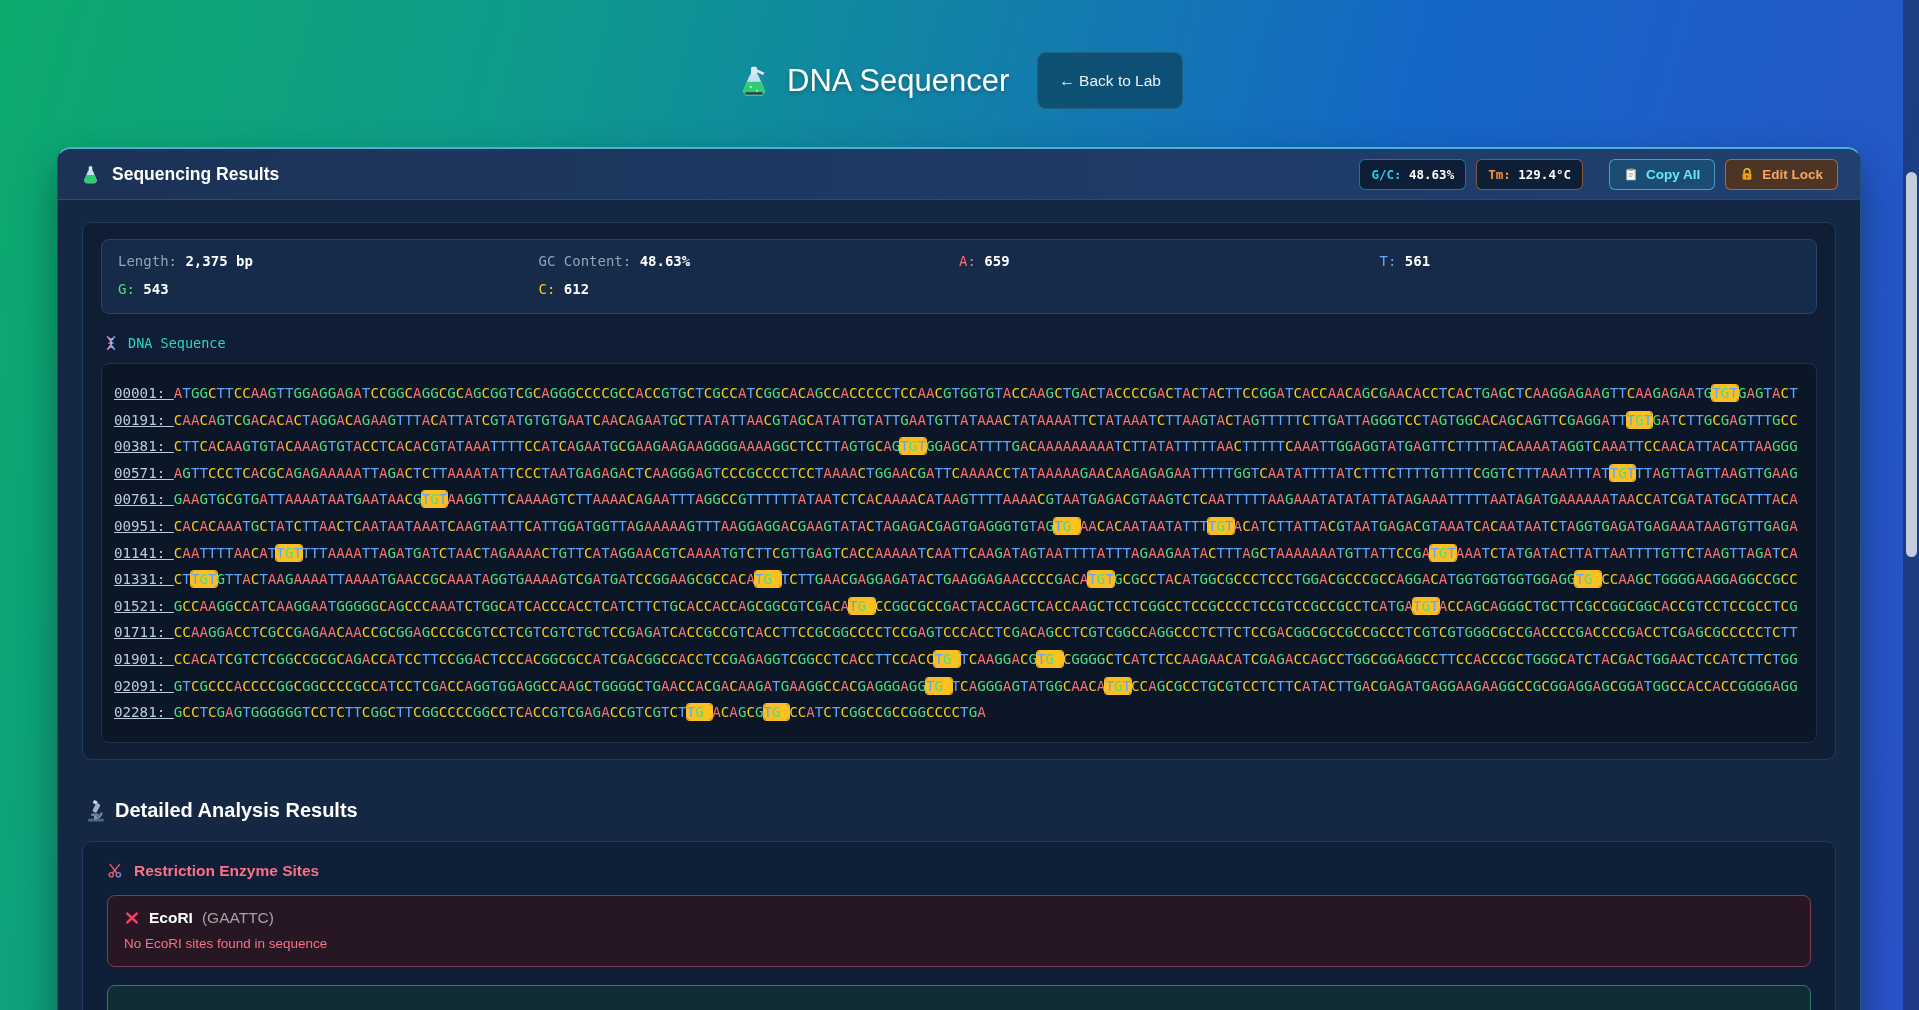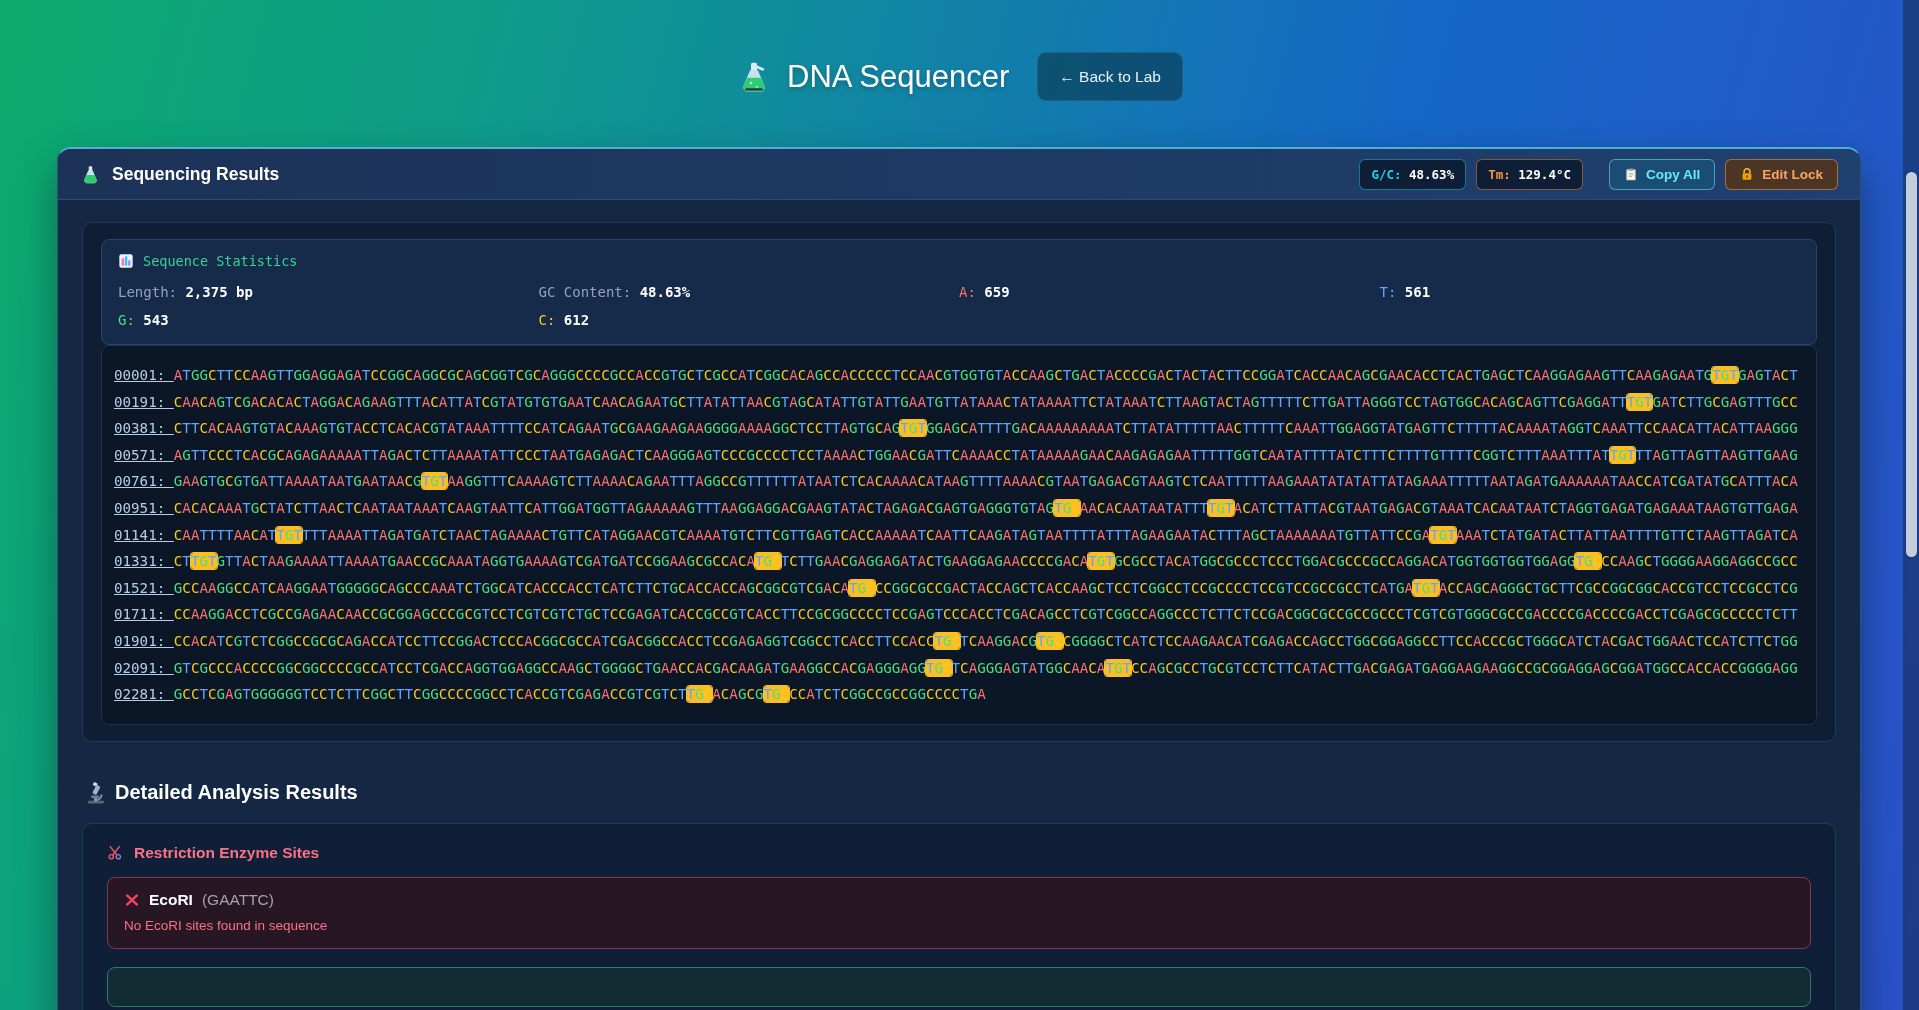--- a/index.html
+++ b/index.html
@@ -6,21 +6,21 @@
   html,body { width:1919px; height:1010px; overflow:hidden; }
   body {
     font-family:"Liberation Sans", sans-serif;
     background:linear-gradient(105deg,#0caa6d 0%,#0e9b8b 24%,#1566c6 66%,#2b51c8 100%);
     position:relative;
   }
 
   
   .page-header { display:flex; align-items:center; justify-content:center; gap:28px; padding-top:52px; }
   .page-title { display:flex; align-items:center; gap:15px; font-size:31px; font-weight:normal; color:#ffffff; text-shadow:0 2px 4px rgba(0,0,0,.25); }
-  .back-btn { height:49px; padding:0 21px; border-radius:9px; background:rgba(10,48,66,.55); color:#e9f2f6; font-size:15.5px; display:flex; align-items:center; border:1px solid rgba(255,255,255,.09); cursor:pointer; }
+  .back-btn { height:57px; padding:0 21px; border-radius:9px; background:rgba(10,48,66,.55); color:#e9f2f6; font-size:15.5px; display:flex; align-items:center; border:1px solid rgba(255,255,255,.09); cursor:pointer; }
 
   
   .main-card {
     position:absolute; left:57px; top:147px; width:1804px; height:980px;
     background:#152843; border-radius:14px;
     border:1px solid rgba(70,170,220,.35); border-top:2px solid rgba(90,210,245,.8);
     box-shadow:0 18px 40px rgba(0,0,0,.35); overflow:hidden;
   }
   .card-header {
     height:51px; display:flex; align-items:center; justify-content:space-between; padding:0 22px;
@@ -129,41 +129,42 @@
               <rect x="11.2" y="15.5" width="1.6" height="3" fill="#7c4a03"></rect>
             </svg>
         </span>
         <span>Edit Lock</span>
       </button>
     </div>
   </div>
 
   <div class="inner-panel">
     <div class="stats-box">
-      <div class="stats-title">
-        <span class="icon">
-          <svg width="16" height="16" viewBox="0 0 24 24">
-              <rect x="2" y="2" width="20" height="20" rx="3" fill="#eef2f7"></rect>
-              <rect x="5.5" y="8" width="3.6" height="11" fill="#f472b6"></rect>
-              <rect x="10.3" y="5" width="3.6" height="14" fill="#38bdf8"></rect>
-              <rect x="15.1" y="11" width="3.6" height="8" fill="#a78bfa"></rect>
-            </svg>
-        </span>
-        <span>Sequence Statistics</span>
-      </div>
       <div class="stats-grid" id="stats-grid">
           <div><span style="color: rgb(148, 163, 184);">Length: </span><span class="stat-value">2,375 bp</span></div>
           <div><span style="color: rgb(148, 163, 184);">GC Content: </span><span class="stat-value">48.63%</span></div>
           <div><span style="color: rgb(248, 113, 113);">A: </span><span class="stat-value">659</span></div>
           <div><span style="color: rgb(96, 165, 250);">T: </span><span class="stat-value">561</span></div>
           <div><span style="color: rgb(74, 222, 128);">G: </span><span class="stat-value">543</span></div>
           <div><span style="color: rgb(250, 204, 21);">C: </span><span class="stat-value">612</span></div>
         </div>
     </div>
 
+    <div class="seq-label">
+      <span class="icon">
+        <svg width="16" height="16" viewBox="0 0 24 24" fill="none">
+            <path d="M6 2 C14 8, 14 16, 6 22" stroke="#f472b6" stroke-width="2.4"></path>
+            <path d="M18 2 C10 8, 10 16, 18 22" stroke="#60a5fa" stroke-width="2.4"></path>
+            <path d="M8.5 6 h7" stroke="#cbd5e1" stroke-width="1.6"></path>
+            <path d="M8 12 h8" stroke="#cbd5e1" stroke-width="1.6"></path>
+            <path d="M8.5 18 h7" stroke="#cbd5e1" stroke-width="1.6"></path>
+          </svg>
+      </span>
+      <span>DNA Sequence</span>
+    </div>
 
     <div class="seq-box" id="seq-box">
         <div class="seq-line"><span class="line-num">00001: </span><span class="b-A">A</span><span class="b-T">T</span><span class="b-G">G</span><span class="b-G">G</span><span class="b-C">C</span><span class="b-T">T</span><span class="b-T">T</span><span class="b-C">C</span><span class="b-C">C</span><span class="b-A">A</span><span class="b-A">A</span><span class="b-G">G</span><span class="b-T">T</span><span class="b-T">T</span><span class="b-G">G</span><span class="b-G">G</span><span class="b-A">A</span><span class="b-G">G</span><span class="b-G">G</span><span class="b-A">A</span><span class="b-G">G</span><span class="b-A">A</span><span class="b-T">T</span><span class="b-C">C</span><span class="b-C">C</span><span class="b-G">G</span><span class="b-G">G</span><span class="b-C">C</span><span class="b-A">A</span><span class="b-G">G</span><span class="b-G">G</span><span class="b-C">C</span><span class="b-G">G</span><span class="b-C">C</span><span class="b-A">A</span><span class="b-G">G</span><span class="b-C">C</span><span class="b-G">G</span><span class="b-G">G</span><span class="b-T">T</span><span class="b-C">C</span><span class="b-G">G</span><span class="b-C">C</span><span class="b-A">A</span><span class="b-G">G</span><span class="b-G">G</span><span class="b-G">G</span><span class="b-C">C</span><span class="b-C">C</span><span class="b-C">C</span><span class="b-C">C</span><span class="b-G">G</span><span class="b-C">C</span><span class="b-C">C</span><span class="b-A">A</span><span class="b-C">C</span><span class="b-C">C</span><span class="b-G">G</span><span class="b-T">T</span><span class="b-G">G</span><span class="b-C">C</span><span class="b-T">T</span><span class="b-C">C</span><span class="b-G">G</span><span class="b-C">C</span><span class="b-C">C</span><span class="b-A">A</span><span class="b-T">T</span><span class="b-C">C</span><span class="b-G">G</span><span class="b-G">G</span><span class="b-C">C</span><span class="b-A">A</span><span class="b-C">C</span><span class="b-A">A</span><span class="b-G">G</span><span class="b-C">C</span><span class="b-C">C</span><span class="b-A">A</span><span class="b-C">C</span><span class="b-C">C</span><span class="b-C">C</span><span class="b-C">C</span><span class="b-C">C</span><span class="b-T">T</span><span class="b-C">C</span><span class="b-C">C</span><span class="b-A">A</span><span class="b-A">A</span><span class="b-C">C</span><span class="b-G">G</span><span class="b-T">T</span><span class="b-G">G</span><span class="b-G">G</span><span class="b-T">T</span><span class="b-G">G</span><span class="b-T">T</span><span class="b-A">A</span><span class="b-C">C</span><span class="b-C">C</span><span class="b-A">A</span><span class="b-A">A</span><span class="b-G">G</span><span class="b-C">C</span><span class="b-T">T</span><span class="b-G">G</span><span class="b-A">A</span><span class="b-C">C</span><span class="b-T">T</span><span class="b-A">A</span><span class="b-C">C</span><span class="b-C">C</span><span class="b-C">C</span><span class="b-C">C</span><span class="b-G">G</span><span class="b-A">A</span><span class="b-C">C</span><span class="b-T">T</span><span class="b-A">A</span><span class="b-C">C</span><span class="b-T">T</span><span class="b-A">A</span><span class="b-C">C</span><span class="b-T">T</span><span class="b-T">T</span><span class="b-C">C</span><span class="b-C">C</span><span class="b-G">G</span><span class="b-G">G</span><span class="b-A">A</span><span class="b-T">T</span><span class="b-C">C</span><span class="b-A">A</span><span class="b-C">C</span><span class="b-C">C</span><span class="b-A">A</span><span class="b-A">A</span><span class="b-C">C</span><span class="b-A">A</span><span class="b-G">G</span><span class="b-C">C</span><span class="b-G">G</span><span class="b-A">A</span><span class="b-A">A</span><span class="b-C">C</span><span class="b-A">A</span><span class="b-C">C</span><span class="b-C">C</span><span class="b-T">T</span><span class="b-C">C</span><span class="b-A">A</span><span class="b-C">C</span><span class="b-T">T</span><span class="b-G">G</span><span class="b-A">A</span><span class="b-G">G</span><span class="b-C">C</span><span class="b-T">T</span><span class="b-C">C</span><span class="b-A">A</span><span class="b-A">A</span><span class="b-G">G</span><span class="b-G">G</span><span class="b-A">A</span><span class="b-G">G</span><span class="b-A">A</span><span class="b-A">A</span><span class="b-G">G</span><span class="b-T">T</span><span class="b-T">T</span><span class="b-C">C</span><span class="b-A">A</span><span class="b-A">A</span><span class="b-G">G</span><span class="b-A">A</span><span class="b-G">G</span><span class="b-A">A</span><span class="b-A">A</span><span class="b-T">T</span><span class="b-G">G</span><span class="hl"><span class="b-T">T</span><span class="b-G">G</span><span class="b-T">T</span></span><span class="b-G">G</span><span class="b-A">A</span><span class="b-G">G</span><span class="b-T">T</span><span class="b-A">A</span><span class="b-C">C</span><span class="b-T">T</span></div>
         <div class="seq-line"><span class="line-num">00191: </span><span class="b-C">C</span><span class="b-A">A</span><span class="b-A">A</span><span class="b-C">C</span><span class="b-A">A</span><span class="b-G">G</span><span class="b-T">T</span><span class="b-C">C</span><span class="b-G">G</span><span class="b-A">A</span><span class="b-C">C</span><span class="b-A">A</span><span class="b-C">C</span><span class="b-A">A</span><span class="b-C">C</span><span class="b-T">T</span><span class="b-A">A</span><span class="b-G">G</span><span class="b-G">G</span><span class="b-A">A</span><span class="b-C">C</span><span class="b-A">A</span><span class="b-G">G</span><span class="b-A">A</span><span class="b-A">A</span><span class="b-G">G</span><span class="b-T">T</span><span class="b-T">T</span><span class="b-T">T</span><span class="b-A">A</span><span class="b-C">C</span><span class="b-A">A</span><span class="b-T">T</span><span class="b-T">T</span><span class="b-A">A</span><span class="b-T">T</span><span class="b-C">C</span><span class="b-G">G</span><span class="b-T">T</span><span class="b-A">A</span><span class="b-T">T</span><span class="b-G">G</span><span class="b-T">T</span><span class="b-G">G</span><span class="b-T">T</span><span class="b-G">G</span><span class="b-A">A</span><span class="b-A">A</span><span class="b-T">T</span><span class="b-C">C</span><span class="b-A">A</span><span class="b-A">A</span><span class="b-C">C</span><span class="b-A">A</span><span class="b-G">G</span><span class="b-A">A</span><span class="b-A">A</span><span class="b-T">T</span><span class="b-G">G</span><span class="b-C">C</span><span class="b-T">T</span><span class="b-T">T</span><span class="b-A">A</span><span class="b-T">T</span><span class="b-A">A</span><span class="b-T">T</span><span class="b-T">T</span><span class="b-A">A</span><span class="b-A">A</span><span class="b-C">C</span><span class="b-G">G</span><span class="b-T">T</span><span class="b-A">A</span><span class="b-G">G</span><span class="b-C">C</span><span class="b-A">A</span><span class="b-T">T</span><span class="b-A">A</span><span class="b-T">T</span><span class="b-T">T</span><span class="b-G">G</span><span class="b-T">T</span><span class="b-A">A</span><span class="b-T">T</span><span class="b-T">T</span><span class="b-G">G</span><span class="b-A">A</span><span class="b-A">A</span><span class="b-T">T</span><span class="b-G">G</span><span class="b-T">T</span><span class="b-T">T</span><span class="b-A">A</span><span class="b-T">T</span><span class="b-A">A</span><span class="b-A">A</span><span class="b-A">A</span><span class="b-C">C</span><span class="b-T">T</span><span class="b-A">A</span><span class="b-T">T</span><span class="b-A">A</span><span class="b-A">A</span><span class="b-A">A</span><span class="b-A">A</span><span class="b-T">T</span><span class="b-T">T</span><span class="b-C">C</span><span class="b-T">T</span><span class="b-A">A</span><span class="b-T">T</span><span class="b-A">A</span><span class="b-A">A</span><span class="b-A">A</span><span class="b-T">T</span><span class="b-C">C</span><span class="b-T">T</span><span class="b-T">T</span><span class="b-A">A</span><span class="b-A">A</span><span class="b-G">G</span><span class="b-T">T</span><span class="b-A">A</span><span class="b-C">C</span><span class="b-T">T</span><span class="b-A">A</span><span class="b-G">G</span><span class="b-T">T</span><span class="b-T">T</span><span class="b-T">T</span><span class="b-T">T</span><span class="b-T">T</span><span class="b-C">C</span><span class="b-T">T</span><span class="b-T">T</span><span class="b-G">G</span><span class="b-A">A</span><span class="b-T">T</span><span class="b-T">T</span><span class="b-A">A</span><span class="b-G">G</span><span class="b-G">G</span><span class="b-G">G</span><span class="b-T">T</span><span class="b-C">C</span><span class="b-C">C</span><span class="b-T">T</span><span class="b-A">A</span><span class="b-G">G</span><span class="b-T">T</span><span class="b-G">G</span><span class="b-G">G</span><span class="b-C">C</span><span class="b-A">A</span><span class="b-C">C</span><span class="b-A">A</span><span class="b-G">G</span><span class="b-C">C</span><span class="b-A">A</span><span class="b-G">G</span><span class="b-T">T</span><span class="b-T">T</span><span class="b-C">C</span><span class="b-G">G</span><span class="b-A">A</span><span class="b-G">G</span><span class="b-G">G</span><span class="b-A">A</span><span class="b-T">T</span><span class="b-T">T</span><span class="hl"><span class="b-T">T</span><span class="b-G">G</span><span class="b-T">T</span></span><span class="b-G">G</span><span class="b-A">A</span><span class="b-T">T</span><span class="b-C">C</span><span class="b-T">T</span><span class="b-T">T</span><span class="b-G">G</span><span class="b-C">C</span><span class="b-G">G</span><span class="b-A">A</span><span class="b-G">G</span><span class="b-T">T</span><span class="b-T">T</span><span class="b-T">T</span><span class="b-G">G</span><span class="b-C">C</span><span class="b-C">C</span></div>
         <div class="seq-line"><span class="line-num">00381: </span><span class="b-C">C</span><span class="b-T">T</span><span class="b-T">T</span><span class="b-C">C</span><span class="b-A">A</span><span class="b-C">C</span><span class="b-A">A</span><span class="b-A">A</span><span class="b-G">G</span><span class="b-T">T</span><span class="b-G">G</span><span class="b-T">T</span><span class="b-A">A</span><span class="b-C">C</span><span class="b-A">A</span><span class="b-A">A</span><span class="b-A">A</span><span class="b-G">G</span><span class="b-T">T</span><span class="b-G">G</span><span class="b-T">T</span><span class="b-A">A</span><span class="b-C">C</span><span class="b-C">C</span><span class="b-T">T</span><span class="b-C">C</span><span class="b-A">A</span><span class="b-C">C</span><span class="b-A">A</span><span class="b-C">C</span><span class="b-G">G</span><span class="b-T">T</span><span class="b-A">A</span><span class="b-T">T</span><span class="b-A">A</span><span class="b-A">A</span><span class="b-A">A</span><span class="b-T">T</span><span class="b-T">T</span><span class="b-T">T</span><span class="b-T">T</span><span class="b-C">C</span><span class="b-C">C</span><span class="b-A">A</span><span class="b-T">T</span><span class="b-C">C</span><span class="b-A">A</span><span class="b-G">G</span><span class="b-A">A</span><span class="b-A">A</span><span class="b-T">T</span><span class="b-G">G</span><span class="b-C">C</span><span class="b-G">G</span><span class="b-A">A</span><span class="b-A">A</span><span class="b-G">G</span><span class="b-A">A</span><span class="b-A">A</span><span class="b-G">G</span><span class="b-A">A</span><span class="b-A">A</span><span class="b-G">G</span><span class="b-G">G</span><span class="b-G">G</span><span class="b-G">G</span><span class="b-A">A</span><span class="b-A">A</span><span class="b-A">A</span><span class="b-A">A</span><span class="b-G">G</span><span class="b-G">G</span><span class="b-C">C</span><span class="b-T">T</span><span class="b-C">C</span><span class="b-C">C</span><span class="b-T">T</span><span class="b-T">T</span><span class="b-A">A</span><span class="b-G">G</span><span class="b-T">T</span><span class="b-G">G</span><span class="b-C">C</span><span class="b-A">A</span><span class="b-G">G</span><span class="hl"><span class="b-T">T</span><span class="b-G">G</span><span class="b-T">T</span></span><span class="b-G">G</span><span class="b-G">G</span><span class="b-A">A</span><span class="b-G">G</span><span class="b-C">C</span><span class="b-A">A</span><span class="b-T">T</span><span class="b-T">T</span><span class="b-T">T</span><span class="b-T">T</span><span class="b-G">G</span><span class="b-A">A</span><span class="b-C">C</span><span class="b-A">A</span><span class="b-A">A</span><span class="b-A">A</span><span class="b-A">A</span><span class="b-A">A</span><span class="b-A">A</span><span class="b-A">A</span><span class="b-A">A</span><span class="b-A">A</span><span class="b-T">T</span><span class="b-C">C</span><span class="b-T">T</span><span class="b-T">T</span><span class="b-A">A</span><span class="b-T">T</span><span class="b-A">A</span><span class="b-T">T</span><span class="b-T">T</span><span class="b-T">T</span><span class="b-T">T</span><span class="b-T">T</span><span class="b-A">A</span><span class="b-A">A</span><span class="b-C">C</span><span class="b-T">T</span><span class="b-T">T</span><span class="b-T">T</span><span class="b-T">T</span><span class="b-T">T</span><span class="b-C">C</span><span class="b-A">A</span><span class="b-A">A</span><span class="b-A">A</span><span class="b-T">T</span><span class="b-T">T</span><span class="b-G">G</span><span class="b-G">G</span><span class="b-A">A</span><span class="b-G">G</span><span class="b-G">G</span><span class="b-T">T</span><span class="b-A">A</span><span class="b-T">T</span><span class="b-G">G</span><span class="b-A">A</span><span class="b-G">G</span><span class="b-T">T</span><span class="b-T">T</span><span class="b-C">C</span><span class="b-T">T</span><span class="b-T">T</span><span class="b-T">T</span><span class="b-T">T</span><span class="b-T">T</span><span class="b-A">A</span><span class="b-C">C</span><span class="b-A">A</span><span class="b-A">A</span><span class="b-A">A</span><span class="b-A">A</span><span class="b-T">T</span><span class="b-A">A</span><span class="b-G">G</span><span class="b-G">G</span><span class="b-T">T</span><span class="b-C">C</span><span class="b-A">A</span><span class="b-A">A</span><span class="b-A">A</span><span class="b-T">T</span><span class="b-T">T</span><span class="b-C">C</span><span class="b-C">C</span><span class="b-A">A</span><span class="b-A">A</span><span class="b-C">C</span><span class="b-A">A</span><span class="b-T">T</span><span class="b-T">T</span><span class="b-A">A</span><span class="b-C">C</span><span class="b-A">A</span><span class="b-T">T</span><span class="b-T">T</span><span class="b-A">A</span><span class="b-A">A</span><span class="b-G">G</span><span class="b-G">G</span><span class="b-G">G</span></div>
         <div class="seq-line"><span class="line-num">00571: </span><span class="b-A">A</span><span class="b-G">G</span><span class="b-T">T</span><span class="b-T">T</span><span class="b-C">C</span><span class="b-C">C</span><span class="b-C">C</span><span class="b-T">T</span><span class="b-C">C</span><span class="b-A">A</span><span class="b-C">C</span><span class="b-G">G</span><span class="b-C">C</span><span class="b-A">A</span><span class="b-G">G</span><span class="b-A">A</span><span class="b-G">G</span><span class="b-A">A</span><span class="b-A">A</span><span class="b-A">A</span><span class="b-A">A</span><span class="b-A">A</span><span class="b-T">T</span><span class="b-T">T</span><span class="b-A">A</span><span class="b-G">G</span><span class="b-A">A</span><span class="b-C">C</span><span class="b-T">T</span><span class="b-C">C</span><span class="b-T">T</span><span class="b-T">T</span><span class="b-A">A</span><span class="b-A">A</span><span class="b-A">A</span><span class="b-A">A</span><span class="b-T">T</span><span class="b-A">A</span><span class="b-T">T</span><span class="b-T">T</span><span class="b-C">C</span><span class="b-C">C</span><span class="b-C">C</span><span class="b-T">T</span><span class="b-A">A</span><span class="b-A">A</span><span class="b-T">T</span><span class="b-G">G</span><span class="b-A">A</span><span class="b-G">G</span><span class="b-A">A</span><span class="b-G">G</span><span class="b-A">A</span><span class="b-C">C</span><span class="b-T">T</span><span class="b-C">C</span><span class="b-A">A</span><span class="b-A">A</span><span class="b-G">G</span><span class="b-G">G</span><span class="b-G">G</span><span class="b-A">A</span><span class="b-G">G</span><span class="b-T">T</span><span class="b-C">C</span><span class="b-C">C</span><span class="b-C">C</span><span class="b-G">G</span><span class="b-C">C</span><span class="b-C">C</span><span class="b-C">C</span><span class="b-C">C</span><span class="b-T">T</span><span class="b-C">C</span><span class="b-C">C</span><span class="b-T">T</span><span class="b-A">A</span><span class="b-A">A</span><span class="b-A">A</span><span class="b-A">A</span><span class="b-C">C</span><span class="b-T">T</span><span class="b-G">G</span><span class="b-G">G</span><span class="b-A">A</span><span class="b-A">A</span><span class="b-C">C</span><span class="b-G">G</span><span class="b-A">A</span><span class="b-T">T</span><span class="b-T">T</span><span class="b-C">C</span><span class="b-A">A</span><span class="b-A">A</span><span class="b-A">A</span><span class="b-A">A</span><span class="b-C">C</span><span class="b-C">C</span><span class="b-T">T</span><span class="b-A">A</span><span class="b-T">T</span><span class="b-A">A</span><span class="b-A">A</span><span class="b-A">A</span><span class="b-A">A</span><span class="b-A">A</span><span class="b-G">G</span><span class="b-A">A</span><span class="b-A">A</span><span class="b-C">C</span><span class="b-A">A</span><span class="b-A">A</span><span class="b-G">G</span><span class="b-A">A</span><span class="b-G">G</span><span class="b-A">A</span><span class="b-G">G</span><span class="b-A">A</span><span class="b-A">A</span><span class="b-T">T</span><span class="b-T">T</span><span class="b-T">T</span><span class="b-T">T</span><span class="b-T">T</span><span class="b-G">G</span><span class="b-G">G</span><span class="b-T">T</span><span class="b-C">C</span><span class="b-A">A</span><span class="b-A">A</span><span class="b-T">T</span><span class="b-A">A</span><span class="b-T">T</span><span class="b-T">T</span><span class="b-T">T</span><span class="b-T">T</span><span class="b-A">A</span><span class="b-T">T</span><span class="b-C">C</span><span class="b-T">T</span><span class="b-T">T</span><span class="b-T">T</span><span class="b-C">C</span><span class="b-T">T</span><span class="b-T">T</span><span class="b-T">T</span><span class="b-T">T</span><span class="b-G">G</span><span class="b-T">T</span><span class="b-T">T</span><span class="b-T">T</span><span class="b-T">T</span><span class="b-C">C</span><span class="b-G">G</span><span class="b-G">G</span><span class="b-T">T</span><span class="b-C">C</span><span class="b-T">T</span><span class="b-T">T</span><span class="b-T">T</span><span class="b-A">A</span><span class="b-A">A</span><span class="b-A">A</span><span class="b-T">T</span><span class="b-T">T</span><span class="b-T">T</span><span class="b-A">A</span><span class="b-T">T</span><span class="hl"><span class="b-T">T</span><span class="b-G">G</span><span class="b-T">T</span></span><span class="b-T">T</span><span class="b-T">T</span><span class="b-A">A</span><span class="b-G">G</span><span class="b-T">T</span><span class="b-T">T</span><span class="b-A">A</span><span class="b-G">G</span><span class="b-T">T</span><span class="b-T">T</span><span class="b-A">A</span><span class="b-A">A</span><span class="b-G">G</span><span class="b-T">T</span><span class="b-T">T</span><span class="b-G">G</span><span class="b-A">A</span><span class="b-A">A</span><span class="b-G">G</span></div>
         <div class="seq-line"><span class="line-num">00761: </span><span class="b-G">G</span><span class="b-A">A</span><span class="b-A">A</span><span class="b-G">G</span><span class="b-T">T</span><span class="b-G">G</span><span class="b-C">C</span><span class="b-G">G</span><span class="b-T">T</span><span class="b-G">G</span><span class="b-A">A</span><span class="b-T">T</span><span class="b-T">T</span><span class="b-A">A</span><span class="b-A">A</span><span class="b-A">A</span><span class="b-A">A</span><span class="b-T">T</span><span class="b-A">A</span><span class="b-A">A</span><span class="b-T">T</span><span class="b-G">G</span><span class="b-A">A</span><span class="b-A">A</span><span class="b-T">T</span><span class="b-A">A</span><span class="b-A">A</span><span class="b-C">C</span><span class="b-G">G</span><span class="hl"><span class="b-T">T</span><span class="b-G">G</span><span class="b-T">T</span></span><span class="b-A">A</span><span class="b-A">A</span><span class="b-G">G</span><span class="b-G">G</span><span class="b-T">T</span><span class="b-T">T</span><span class="b-T">T</span><span class="b-C">C</span><span class="b-A">A</span><span class="b-A">A</span><span class="b-A">A</span><span class="b-A">A</span><span class="b-G">G</span><span class="b-T">T</span><span class="b-C">C</span><span class="b-T">T</span><span class="b-T">T</span><span class="b-A">A</span><span class="b-A">A</span><span class="b-A">A</span><span class="b-A">A</span><span class="b-C">C</span><span class="b-A">A</span><span class="b-G">G</span><span class="b-A">A</span><span class="b-A">A</span><span class="b-T">T</span><span class="b-T">T</span><span class="b-T">T</span><span class="b-A">A</span><span class="b-G">G</span><span class="b-G">G</span><span class="b-C">C</span><span class="b-C">C</span><span class="b-G">G</span><span class="b-T">T</span><span class="b-T">T</span><span class="b-T">T</span><span class="b-T">T</span><span class="b-T">T</span><span class="b-T">T</span><span class="b-A">A</span><span class="b-T">T</span><span class="b-A">A</span><span class="b-A">A</span><span class="b-T">T</span><span class="b-C">C</span><span class="b-T">T</span><span class="b-C">C</span><span class="b-A">A</span><span class="b-C">C</span><span class="b-A">A</span><span class="b-A">A</span><span class="b-A">A</span><span class="b-A">A</span><span class="b-C">C</span><span class="b-A">A</span><span class="b-T">T</span><span class="b-A">A</span><span class="b-A">A</span><span class="b-G">G</span><span class="b-T">T</span><span class="b-T">T</span><span class="b-T">T</span><span class="b-T">T</span><span class="b-A">A</span><span class="b-A">A</span><span class="b-A">A</span><span class="b-A">A</span><span class="b-C">C</span><span class="b-G">G</span><span class="b-T">T</span><span class="b-A">A</span><span class="b-A">A</span><span class="b-T">T</span><span class="b-G">G</span><span class="b-A">A</span><span class="b-G">G</span><span class="b-A">A</span><span class="b-C">C</span><span class="b-G">G</span><span class="b-T">T</span><span class="b-A">A</span><span class="b-A">A</span><span class="b-G">G</span><span class="b-T">T</span><span class="b-C">C</span><span class="b-T">T</span><span class="b-C">C</span><span class="b-A">A</span><span class="b-A">A</span><span class="b-T">T</span><span class="b-T">T</span><span class="b-T">T</span><span class="b-T">T</span><span class="b-T">T</span><span class="b-A">A</span><span class="b-A">A</span><span class="b-G">G</span><span class="b-A">A</span><span class="b-A">A</span><span class="b-A">A</span><span class="b-T">T</span><span class="b-A">A</span><span class="b-T">T</span><span class="b-A">A</span><span class="b-T">T</span><span class="b-A">A</span><span class="b-T">T</span><span class="b-T">T</span><span class="b-A">A</span><span class="b-T">T</span><span class="b-A">A</span><span class="b-G">G</span><span class="b-A">A</span><span class="b-A">A</span><span class="b-A">A</span><span class="b-T">T</span><span class="b-T">T</span><span class="b-T">T</span><span class="b-T">T</span><span class="b-T">T</span><span class="b-A">A</span><span class="b-A">A</span><span class="b-T">T</span><span class="b-A">A</span><span class="b-G">G</span><span class="b-A">A</span><span class="b-T">T</span><span class="b-G">G</span><span class="b-A">A</span><span class="b-A">A</span><span class="b-A">A</span><span class="b-A">A</span><span class="b-A">A</span><span class="b-A">A</span><span class="b-T">T</span><span class="b-A">A</span><span class="b-A">A</span><span class="b-C">C</span><span class="b-C">C</span><span class="b-A">A</span><span class="b-T">T</span><span class="b-C">C</span><span class="b-G">G</span><span class="b-A">A</span><span class="b-T">T</span><span class="b-A">A</span><span class="b-T">T</span><span class="b-G">G</span><span class="b-C">C</span><span class="b-A">A</span><span class="b-T">T</span><span class="b-T">T</span><span class="b-T">T</span><span class="b-A">A</span><span class="b-C">C</span><span class="b-A">A</span></div>
         <div class="seq-line"><span class="line-num">00951: </span><span class="b-C">C</span><span class="b-A">A</span><span class="b-C">C</span><span class="b-A">A</span><span class="b-C">C</span><span class="b-A">A</span><span class="b-A">A</span><span class="b-A">A</span><span class="b-T">T</span><span class="b-G">G</span><span class="b-C">C</span><span class="b-T">T</span><span class="b-A">A</span><span class="b-T">T</span><span class="b-C">C</span><span class="b-T">T</span><span class="b-T">T</span><span class="b-A">A</span><span class="b-A">A</span><span class="b-C">C</span><span class="b-T">T</span><span class="b-C">C</span><span class="b-A">A</span><span class="b-A">A</span><span class="b-T">T</span><span class="b-A">A</span><span class="b-A">A</span><span class="b-T">T</span><span class="b-A">A</span><span class="b-A">A</span><span class="b-A">A</span><span class="b-T">T</span><span class="b-C">C</span><span class="b-A">A</span><span class="b-A">A</span><span class="b-G">G</span><span class="b-T">T</span><span class="b-A">A</span><span class="b-A">A</span><span class="b-T">T</span><span class="b-T">T</span><span class="b-C">C</span><span class="b-A">A</span><span class="b-T">T</span><span class="b-T">T</span><span class="b-G">G</span><span class="b-G">G</span><span class="b-A">A</span><span class="b-T">T</span><span class="b-G">G</span><span class="b-G">G</span><span class="b-T">T</span><span class="b-T">T</span><span class="b-A">A</span><span class="b-G">G</span><span class="b-A">A</span><span class="b-A">A</span><span class="b-A">A</span><span class="b-A">A</span><span class="b-A">A</span><span class="b-G">G</span><span class="b-T">T</span><span class="b-T">T</span><span class="b-T">T</span><span class="b-A">A</span><span class="b-A">A</span><span class="b-G">G</span><span class="b-G">G</span><span class="b-A">A</span><span class="b-G">G</span><span class="b-G">G</span><span class="b-A">A</span><span class="b-C">C</span><span class="b-G">G</span><span class="b-A">A</span><span class="b-A">A</span><span class="b-G">G</span><span class="b-T">T</span><span class="b-A">A</span><span class="b-T">T</span><span class="b-A">A</span><span class="b-C">C</span><span class="b-T">T</span><span class="b-A">A</span><span class="b-G">G</span><span class="b-A">A</span><span class="b-G">G</span><span class="b-A">A</span><span class="b-C">C</span><span class="b-G">G</span><span class="b-A">A</span><span class="b-G">G</span><span class="b-T">T</span><span class="b-G">G</span><span class="b-A">A</span><span class="b-G">G</span><span class="b-G">G</span><span class="b-G">G</span><span class="b-T">T</span><span class="b-G">G</span><span class="b-T">T</span><span class="b-A">A</span><span class="b-G">G</span><span class="hl"><span class="b-T">T</span><span class="b-G">G</span><span class="b-C">C</span></span><span class="b-A">A</span><span class="b-A">A</span><span class="b-C">C</span><span class="b-A">A</span><span class="b-C">C</span><span class="b-A">A</span><span class="b-A">A</span><span class="b-T">T</span><span class="b-A">A</span><span class="b-A">A</span><span class="b-T">T</span><span class="b-A">A</span><span class="b-T">T</span><span class="b-T">T</span><span class="b-T">T</span><span class="hl"><span class="b-T">T</span><span class="b-G">G</span><span class="b-T">T</span></span><span class="b-A">A</span><span class="b-C">C</span><span class="b-A">A</span><span class="b-T">T</span><span class="b-C">C</span><span class="b-T">T</span><span class="b-T">T</span><span class="b-A">A</span><span class="b-T">T</span><span class="b-T">T</span><span class="b-A">A</span><span class="b-C">C</span><span class="b-G">G</span><span class="b-T">T</span><span class="b-A">A</span><span class="b-A">A</span><span class="b-T">T</span><span class="b-G">G</span><span class="b-A">A</span><span class="b-G">G</span><span class="b-A">A</span><span class="b-C">C</span><span class="b-G">G</span><span class="b-T">T</span><span class="b-A">A</span><span class="b-A">A</span><span class="b-A">A</span><span class="b-T">T</span><span class="b-C">C</span><span class="b-A">A</span><span class="b-C">C</span><span class="b-A">A</span><span class="b-A">A</span><span class="b-T">T</span><span class="b-A">A</span><span class="b-A">A</span><span class="b-T">T</span><span class="b-C">C</span><span class="b-T">T</span><span class="b-A">A</span><span class="b-G">G</span><span class="b-G">G</span><span class="b-T">T</span><span class="b-G">G</span><span class="b-A">A</span><span class="b-G">G</span><span class="b-A">A</span><span class="b-T">T</span><span class="b-G">G</span><span class="b-A">A</span><span class="b-G">G</span><span class="b-A">A</span><span class="b-A">A</span><span class="b-A">A</span><span class="b-T">T</span><span class="b-A">A</span><span class="b-A">A</span><span class="b-G">G</span><span class="b-T">T</span><span class="b-G">G</span><span class="b-T">T</span><span class="b-T">T</span><span class="b-G">G</span><span class="b-A">A</span><span class="b-G">G</span><span class="b-A">A</span></div>
         <div class="seq-line"><span class="line-num">01141: </span><span class="b-C">C</span><span class="b-A">A</span><span class="b-A">A</span><span class="b-T">T</span><span class="b-T">T</span><span class="b-T">T</span><span class="b-T">T</span><span class="b-A">A</span><span class="b-A">A</span><span class="b-C">C</span><span class="b-A">A</span><span class="b-T">T</span><span class="hl"><span class="b-T">T</span><span class="b-G">G</span><span class="b-T">T</span></span><span class="b-T">T</span><span class="b-T">T</span><span class="b-T">T</span><span class="b-A">A</span><span class="b-A">A</span><span class="b-A">A</span><span class="b-A">A</span><span class="b-T">T</span><span class="b-T">T</span><span class="b-A">A</span><span class="b-G">G</span><span class="b-A">A</span><span class="b-T">T</span><span class="b-G">G</span><span class="b-A">A</span><span class="b-T">T</span><span class="b-C">C</span><span class="b-T">T</span><span class="b-A">A</span><span class="b-A">A</span><span class="b-C">C</span><span class="b-T">T</span><span class="b-A">A</span><span class="b-G">G</span><span class="b-A">A</span><span class="b-A">A</span><span class="b-A">A</span><span class="b-A">A</span><span class="b-C">C</span><span class="b-T">T</span><span class="b-G">G</span><span class="b-T">T</span><span class="b-T">T</span><span class="b-C">C</span><span class="b-A">A</span><span class="b-T">T</span><span class="b-A">A</span><span class="b-G">G</span><span class="b-G">G</span><span class="b-A">A</span><span class="b-A">A</span><span class="b-C">C</span><span class="b-G">G</span><span class="b-T">T</span><span class="b-C">C</span><span class="b-A">A</span><span class="b-A">A</span><span class="b-A">A</span><span class="b-A">A</span><span class="b-T">T</span><span class="b-G">G</span><span class="b-T">T</span><span class="b-C">C</span><span class="b-T">T</span><span class="b-T">T</span><span class="b-C">C</span><span class="b-G">G</span><span class="b-T">T</span><span class="b-T">T</span><span class="b-G">G</span><span class="b-A">A</span><span class="b-G">G</span><span class="b-T">T</span><span class="b-C">C</span><span class="b-A">A</span><span class="b-C">C</span><span class="b-C">C</span><span class="b-A">A</span><span class="b-A">A</span><span class="b-A">A</span><span class="b-A">A</span><span class="b-A">A</span><span class="b-T">T</span><span class="b-C">C</span><span class="b-A">A</span><span class="b-A">A</span><span class="b-T">T</span><span class="b-T">T</span><span class="b-C">C</span><span class="b-A">A</span><span class="b-A">A</span><span class="b-G">G</span><span class="b-A">A</span><span class="b-T">T</span><span class="b-A">A</span><span class="b-G">G</span><span class="b-T">T</span><span class="b-A">A</span><span class="b-A">A</span><span class="b-T">T</span><span class="b-T">T</span><span class="b-T">T</span><span class="b-T">T</span><span class="b-A">A</span><span class="b-T">T</span><span class="b-T">T</span><span class="b-T">T</span><span class="b-A">A</span><span class="b-G">G</span><span class="b-A">A</span><span class="b-A">A</span><span class="b-G">G</span><span class="b-A">A</span><span class="b-A">A</span><span class="b-T">T</span><span class="b-A">A</span><span class="b-C">C</span><span class="b-T">T</span><span class="b-T">T</span><span class="b-T">T</span><span class="b-A">A</span><span class="b-G">G</span><span class="b-C">C</span><span class="b-T">T</span><span class="b-A">A</span><span class="b-A">A</span><span class="b-A">A</span><span class="b-A">A</span><span class="b-A">A</span><span class="b-A">A</span><span class="b-A">A</span><span class="b-T">T</span><span class="b-G">G</span><span class="b-T">T</span><span class="b-T">T</span><span class="b-A">A</span><span class="b-T">T</span><span class="b-T">T</span><span class="b-C">C</span><span class="b-C">C</span><span class="b-G">G</span><span class="b-A">A</span><span class="hl"><span class="b-T">T</span><span class="b-G">G</span><span class="b-T">T</span></span><span class="b-A">A</span><span class="b-A">A</span><span class="b-A">A</span><span class="b-T">T</span><span class="b-C">C</span><span class="b-T">T</span><span class="b-A">A</span><span class="b-T">T</span><span class="b-G">G</span><span class="b-A">A</span><span class="b-T">T</span><span class="b-A">A</span><span class="b-C">C</span><span class="b-T">T</span><span class="b-T">T</span><span class="b-A">A</span><span class="b-T">T</span><span class="b-T">T</span><span class="b-A">A</span><span class="b-A">A</span><span class="b-T">T</span><span class="b-T">T</span><span class="b-T">T</span><span class="b-T">T</span><span class="b-G">G</span><span class="b-T">T</span><span class="b-T">T</span><span class="b-C">C</span><span class="b-T">T</span><span class="b-A">A</span><span class="b-A">A</span><span class="b-G">G</span><span class="b-T">T</span><span class="b-T">T</span><span class="b-A">A</span><span class="b-G">G</span><span class="b-A">A</span><span class="b-T">T</span><span class="b-C">C</span><span class="b-A">A</span></div>
         <div class="seq-line"><span class="line-num">01331: </span><span class="b-C">C</span><span class="b-T">T</span><span class="hl"><span class="b-T">T</span><span class="b-G">G</span><span class="b-T">T</span></span><span class="b-G">G</span><span class="b-T">T</span><span class="b-T">T</span><span class="b-A">A</span><span class="b-C">C</span><span class="b-T">T</span><span class="b-A">A</span><span class="b-A">A</span><span class="b-G">G</span><span class="b-A">A</span><span class="b-A">A</span><span class="b-A">A</span><span class="b-A">A</span><span class="b-T">T</span><span class="b-T">T</span><span class="b-A">A</span><span class="b-A">A</span><span class="b-A">A</span><span class="b-A">A</span><span class="b-T">T</span><span class="b-G">G</span><span class="b-A">A</span><span class="b-A">A</span><span class="b-C">C</span><span class="b-C">C</span><span class="b-G">G</span><span class="b-C">C</span><span class="b-A">A</span><span class="b-A">A</span><span class="b-A">A</span><span class="b-T">T</span><span class="b-A">A</span><span class="b-G">G</span><span class="b-G">G</span><span class="b-T">T</span><span class="b-G">G</span><span class="b-A">A</span><span class="b-A">A</span><span class="b-A">A</span><span class="b-A">A</span><span class="b-G">G</span><span class="b-T">T</span><span class="b-C">C</span><span class="b-G">G</span><span class="b-A">A</span><span class="b-T">T</span><span class="b-G">G</span><span class="b-A">A</span><span class="b-T">T</span><span class="b-C">C</span><span class="b-C">C</span><span class="b-G">G</span><span class="b-G">G</span><span class="b-A">A</span><span class="b-A">A</span><span class="b-G">G</span><span class="b-C">C</span><span class="b-G">G</span><span class="b-C">C</span><span class="b-C">C</span><span class="b-A">A</span><span class="b-C">C</span><span class="b-A">A</span><span class="hl"><span class="b-T">T</span><span class="b-G">G</span><span class="b-C">C</span></span><span class="b-T">T</span><span class="b-C">C</span><span class="b-T">T</span><span class="b-T">T</span><span class="b-G">G</span><span class="b-A">A</span><span class="b-A">A</span><span class="b-C">C</span><span class="b-G">G</span><span class="b-A">A</span><span class="b-G">G</span><span class="b-G">G</span><span class="b-A">A</span><span class="b-G">G</span><span class="b-A">A</span><span class="b-T">T</span><span class="b-A">A</span><span class="b-C">C</span><span class="b-T">T</span><span class="b-G">G</span><span class="b-A">A</span><span class="b-A">A</span><span class="b-G">G</span><span class="b-G">G</span><span class="b-A">A</span><span class="b-G">G</span><span class="b-A">A</span><span class="b-A">A</span><span class="b-C">C</span><span class="b-C">C</span><span class="b-C">C</span><span class="b-C">C</span><span class="b-G">G</span><span class="b-A">A</span><span class="b-C">C</span><span class="b-A">A</span><span class="hl"><span class="b-T">T</span><span class="b-G">G</span><span class="b-T">T</span></span><span class="b-G">G</span><span class="b-C">C</span><span class="b-G">G</span><span class="b-C">C</span><span class="b-C">C</span><span class="b-T">T</span><span class="b-A">A</span><span class="b-C">C</span><span class="b-A">A</span><span class="b-T">T</span><span class="b-G">G</span><span class="b-G">G</span><span class="b-C">C</span><span class="b-G">G</span><span class="b-C">C</span><span class="b-C">C</span><span class="b-C">C</span><span class="b-T">T</span><span class="b-C">C</span><span class="b-C">C</span><span class="b-C">C</span><span class="b-T">T</span><span class="b-G">G</span><span class="b-G">G</span><span class="b-A">A</span><span class="b-C">C</span><span class="b-G">G</span><span class="b-C">C</span><span class="b-C">C</span><span class="b-C">C</span><span class="b-G">G</span><span class="b-C">C</span><span class="b-C">C</span><span class="b-A">A</span><span class="b-G">G</span><span class="b-G">G</span><span class="b-A">A</span><span class="b-C">C</span><span class="b-A">A</span><span class="b-T">T</span><span class="b-G">G</span><span class="b-G">G</span><span class="b-T">T</span><span class="b-G">G</span><span class="b-G">G</span><span class="b-T">T</span><span class="b-G">G</span><span class="b-G">G</span><span class="b-T">T</span><span class="b-G">G</span><span class="b-G">G</span><span class="b-A">A</span><span class="b-G">G</span><span class="b-G">G</span><span class="hl"><span class="b-T">T</span><span class="b-G">G</span><span class="b-C">C</span></span><span class="b-C">C</span><span class="b-C">C</span><span class="b-A">A</span><span class="b-A">A</span><span class="b-G">G</span><span class="b-C">C</span><span class="b-T">T</span><span class="b-G">G</span><span class="b-G">G</span><span class="b-G">G</span><span class="b-G">G</span><span class="b-A">A</span><span class="b-A">A</span><span class="b-G">G</span><span class="b-G">G</span><span class="b-A">A</span><span class="b-G">G</span><span class="b-G">G</span><span class="b-C">C</span><span class="b-C">C</span><span class="b-G">G</span><span class="b-C">C</span><span class="b-C">C</span></div>

